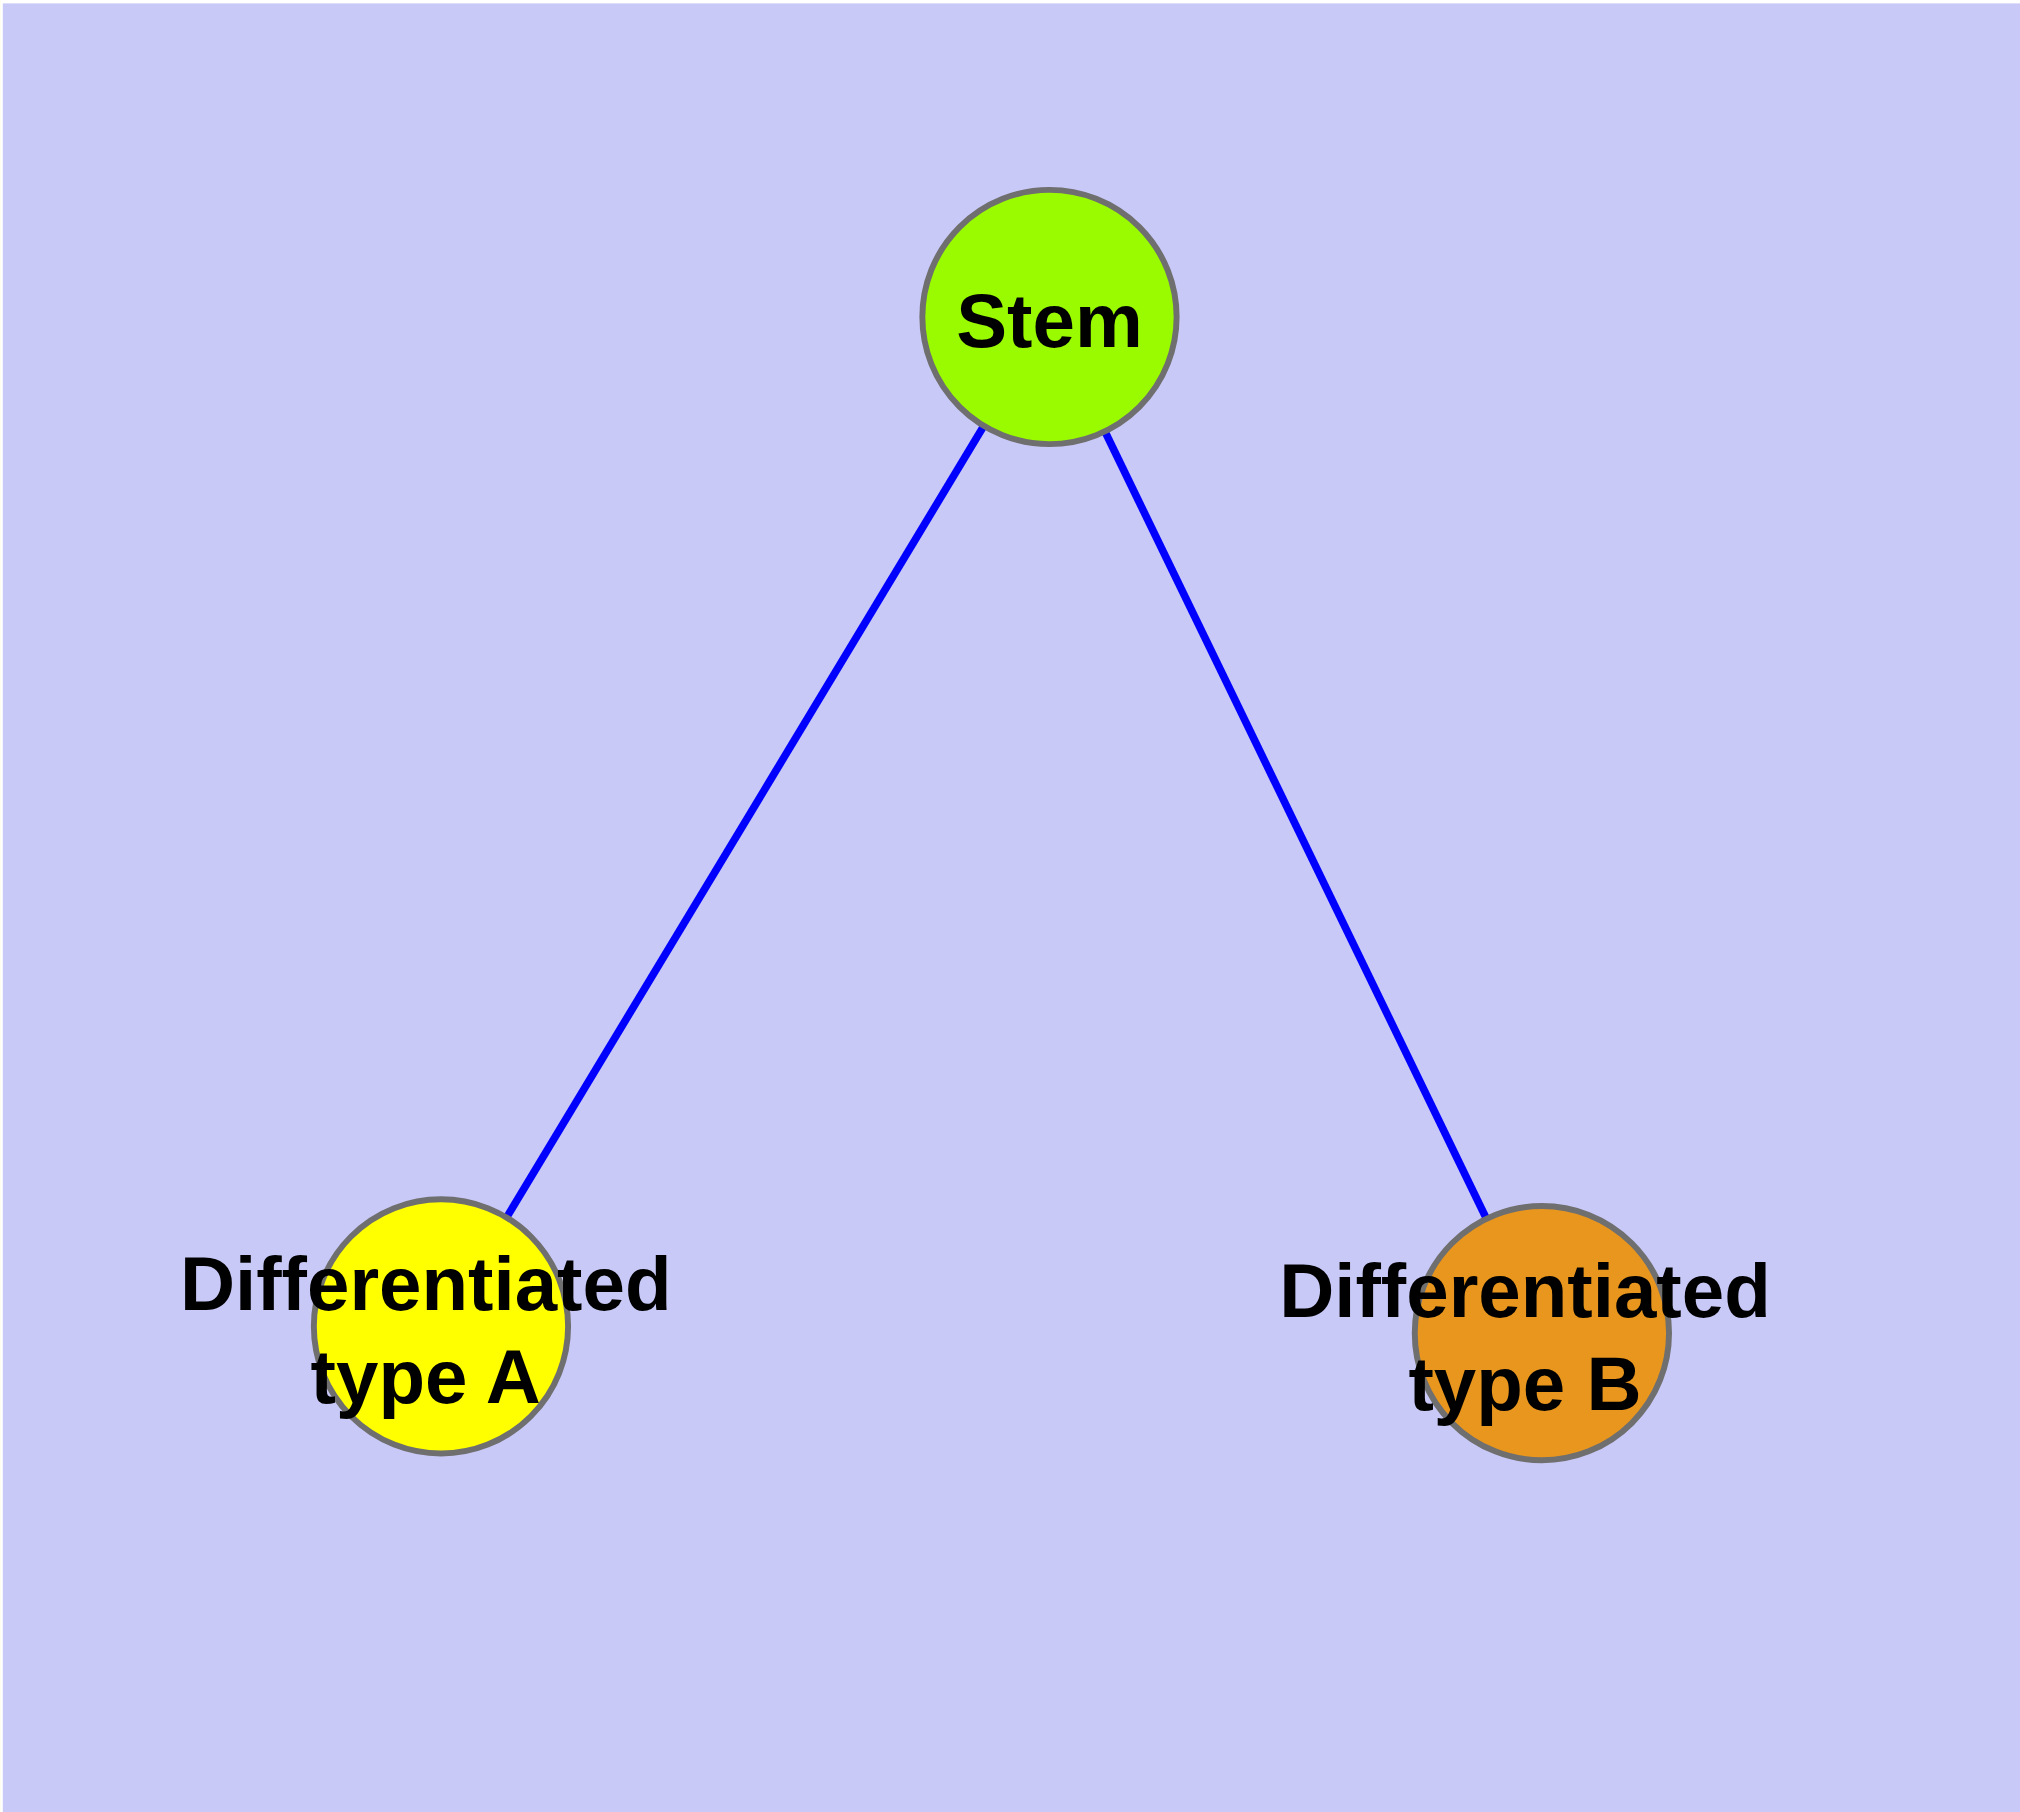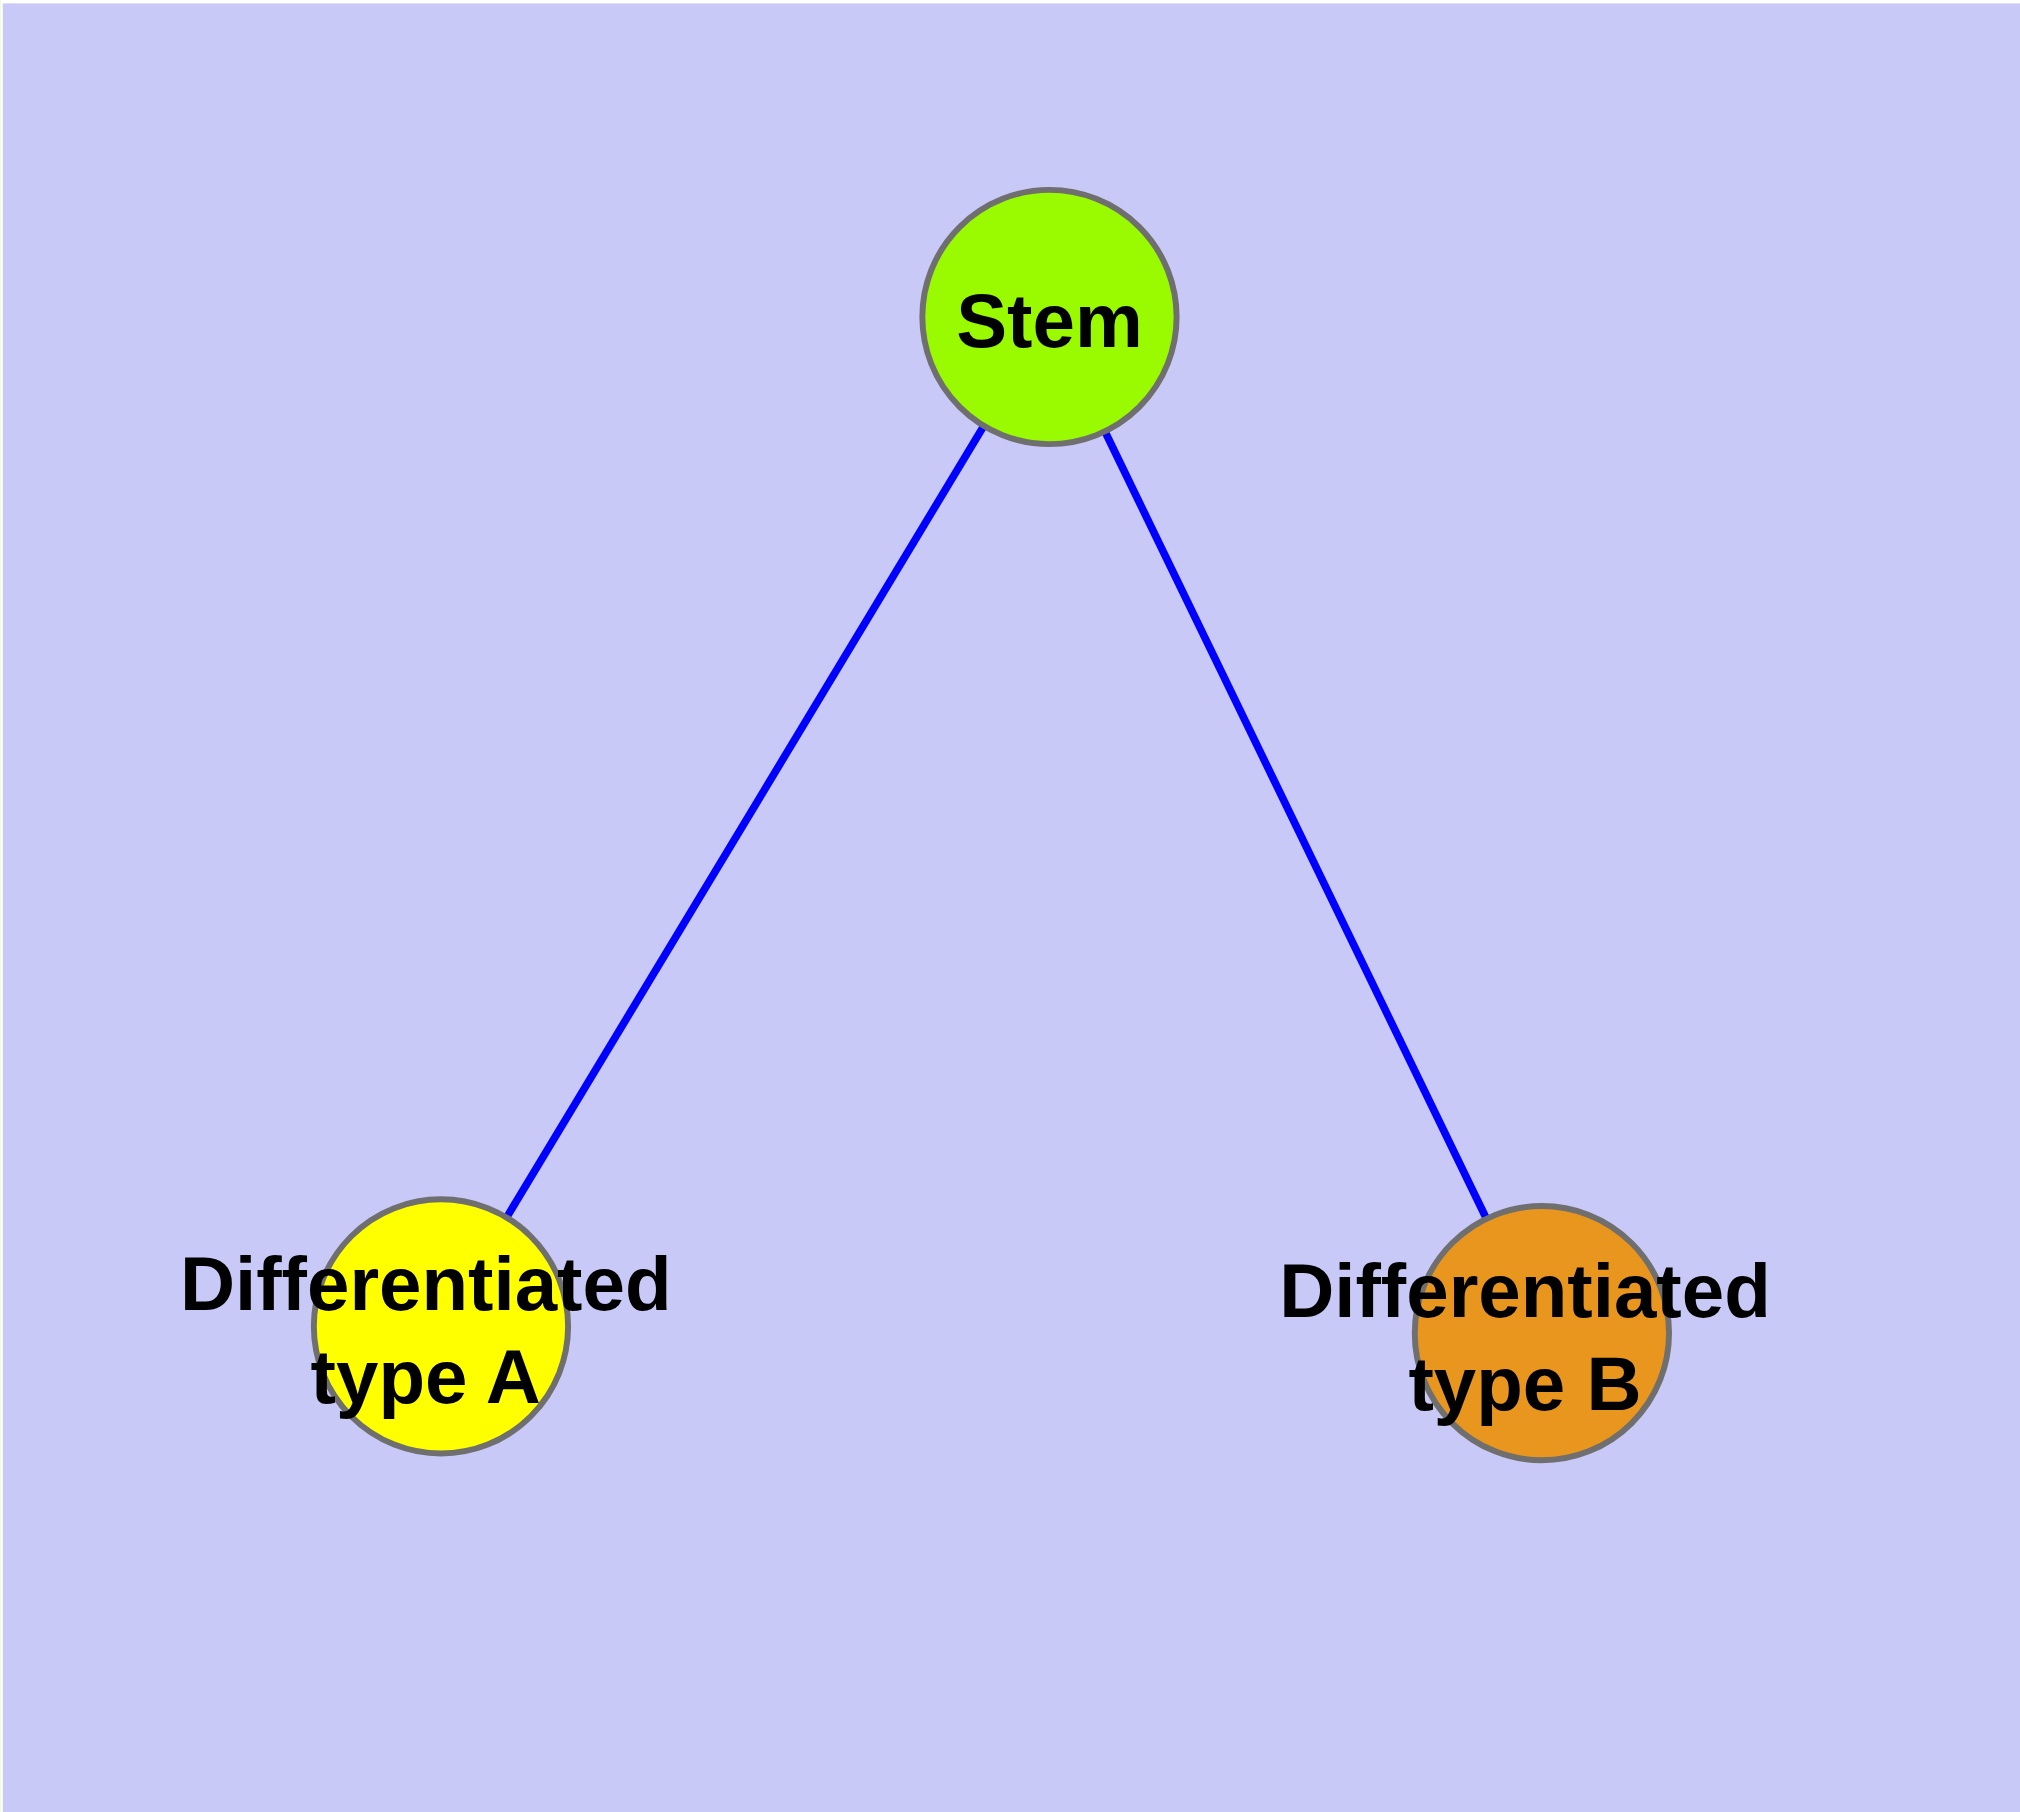--- a/index.html
+++ b/index.html
@@ -5,21 +5,21 @@
   html, body {
     margin: 0;
     padding: 0;
     background: #ffffff;
   }
   .page {
     position: relative;
     width: 2021px;
     height: 1812px;
     overflow: hidden;
-    background: #bef264;
+    background: #fef9c3;
     font-family: "Liberation Sans", sans-serif;
   }
   svg.diagram {
     position: absolute;
     left: 0;
     top: 0;
     width: 2021px;
     height: 1812px;
     display: block;
   }

